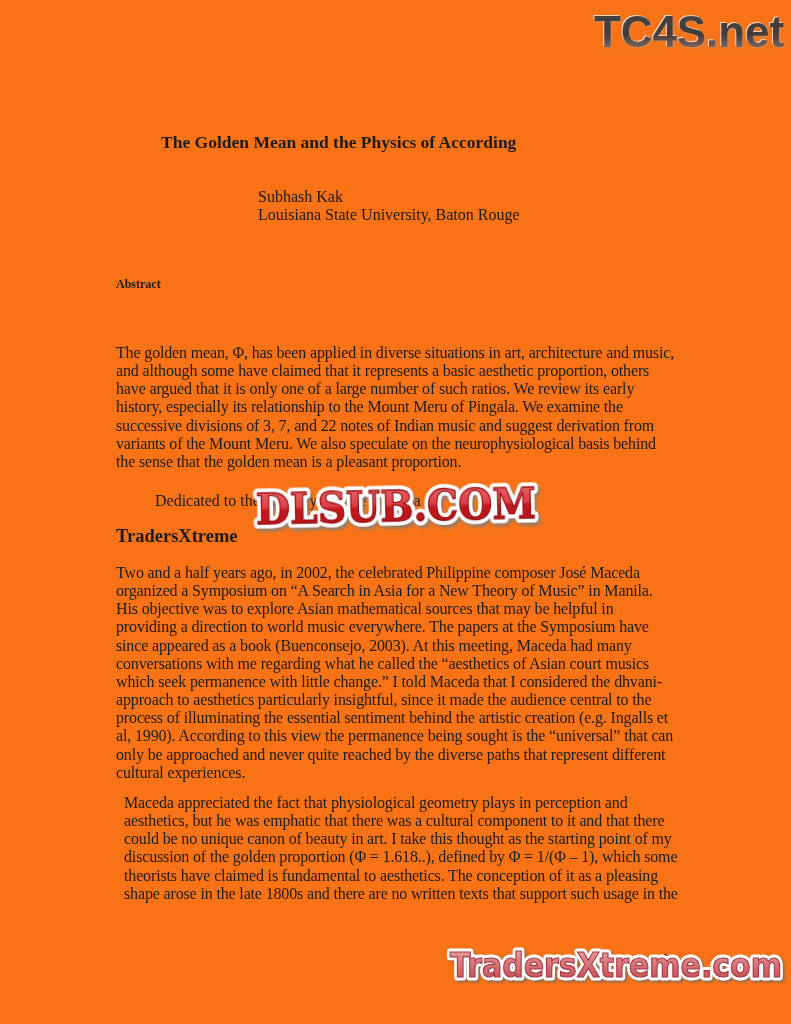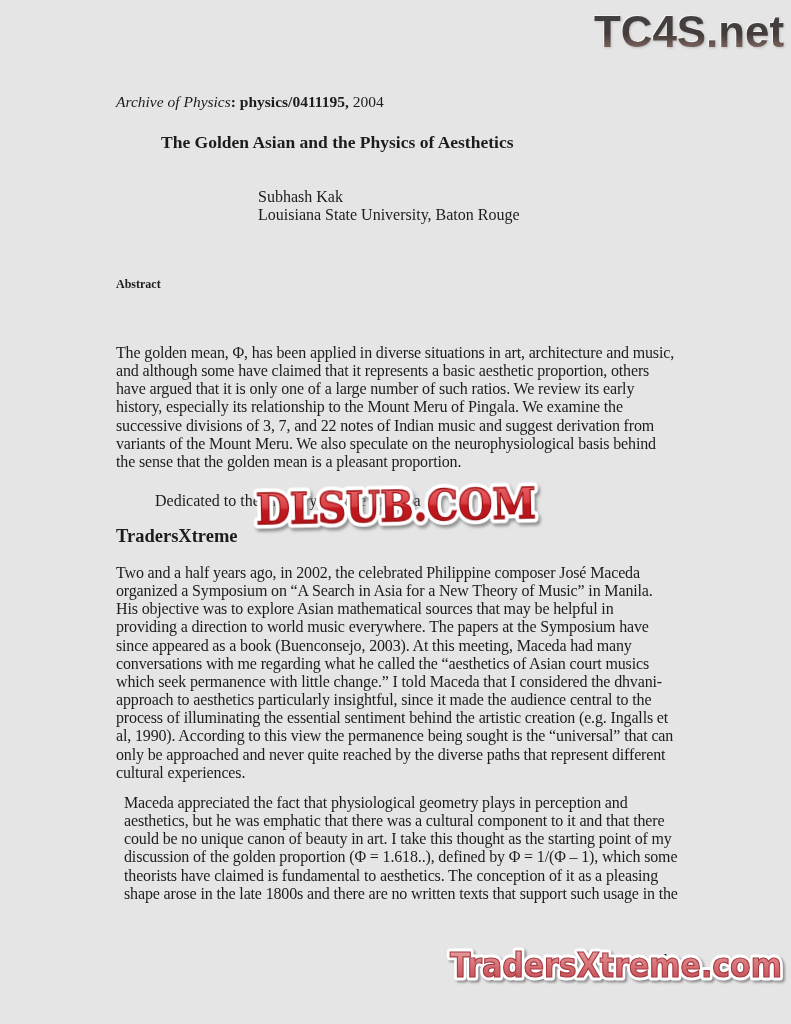--- a/index.html
+++ b/index.html
@@ -1,20 +1,20 @@
 <!DOCTYPE html>
 <html><head>
 <meta charset="utf-8">
 <style>
   html,body{margin:0;padding:0;background:#888;}
   .page{
     position:relative;
     width:791px;height:1024px;
     margin:0 auto;
-    background:#e5e5e5;
+    background:#f97316;
     font-family:"Liberation Serif", serif;
     color:#1c1c1c;
     overflow:hidden;
   }
   .abs{position:absolute;}
   .header-line{left:116px;top:93px;font-size:15.5px;white-space:nowrap;}
   .header-archive{font-style:italic;}
   .header-sep{font-weight:bold;}
   .header-id{font-weight:bold;}
   .paper-title{left:161px;top:132px;font-size:17.5px;font-weight:bold;white-space:nowrap;}
@@ -45,25 +45,22 @@
           <stop offset="0.55" stop-color="#433c3b"></stop>
           <stop offset="1" stop-color="#9d7b72"></stop>
         </linearGradient>
       </defs>
       <g transform="scale(1,1.12)">
         <text x="2" y="40" font-family="Liberation Sans, sans-serif" font-size="40" textLength="190" lengthAdjust="spacingAndGlyphs" fill="url(#gradTC)">TC4S.net</text>
       </g>
     </svg>
   </div>
 
-  <div class="abs header-line">
-    <span class="header-archive">Archive of Physics</span><span class="header-sep">:</span><span class="header-id"> physics/0411195,</span><span> 2004</span>
-  </div>
 
-  <div class="abs paper-title">The Golden Asian and the Physics of Aesthetics</div>
+  <div class="abs paper-title">The Golden Mean and the Physics of According</div>
 
   <div class="abs author-block">
     <div>Subhash Kak</div>
     <div>Louisiana State University, Baton Rouge</div>
   </div>
 
   <div class="abs abstract-heading">Abstract</div>
   <div class="abs bodytext abstract-body">The golden mean, Φ, has been applied in diverse situations in art, architecture and music,
 and although some have claimed that it represents a basic aesthetic proportion, others
 have argued that it is only one of a large number of such ratios. We review its early

